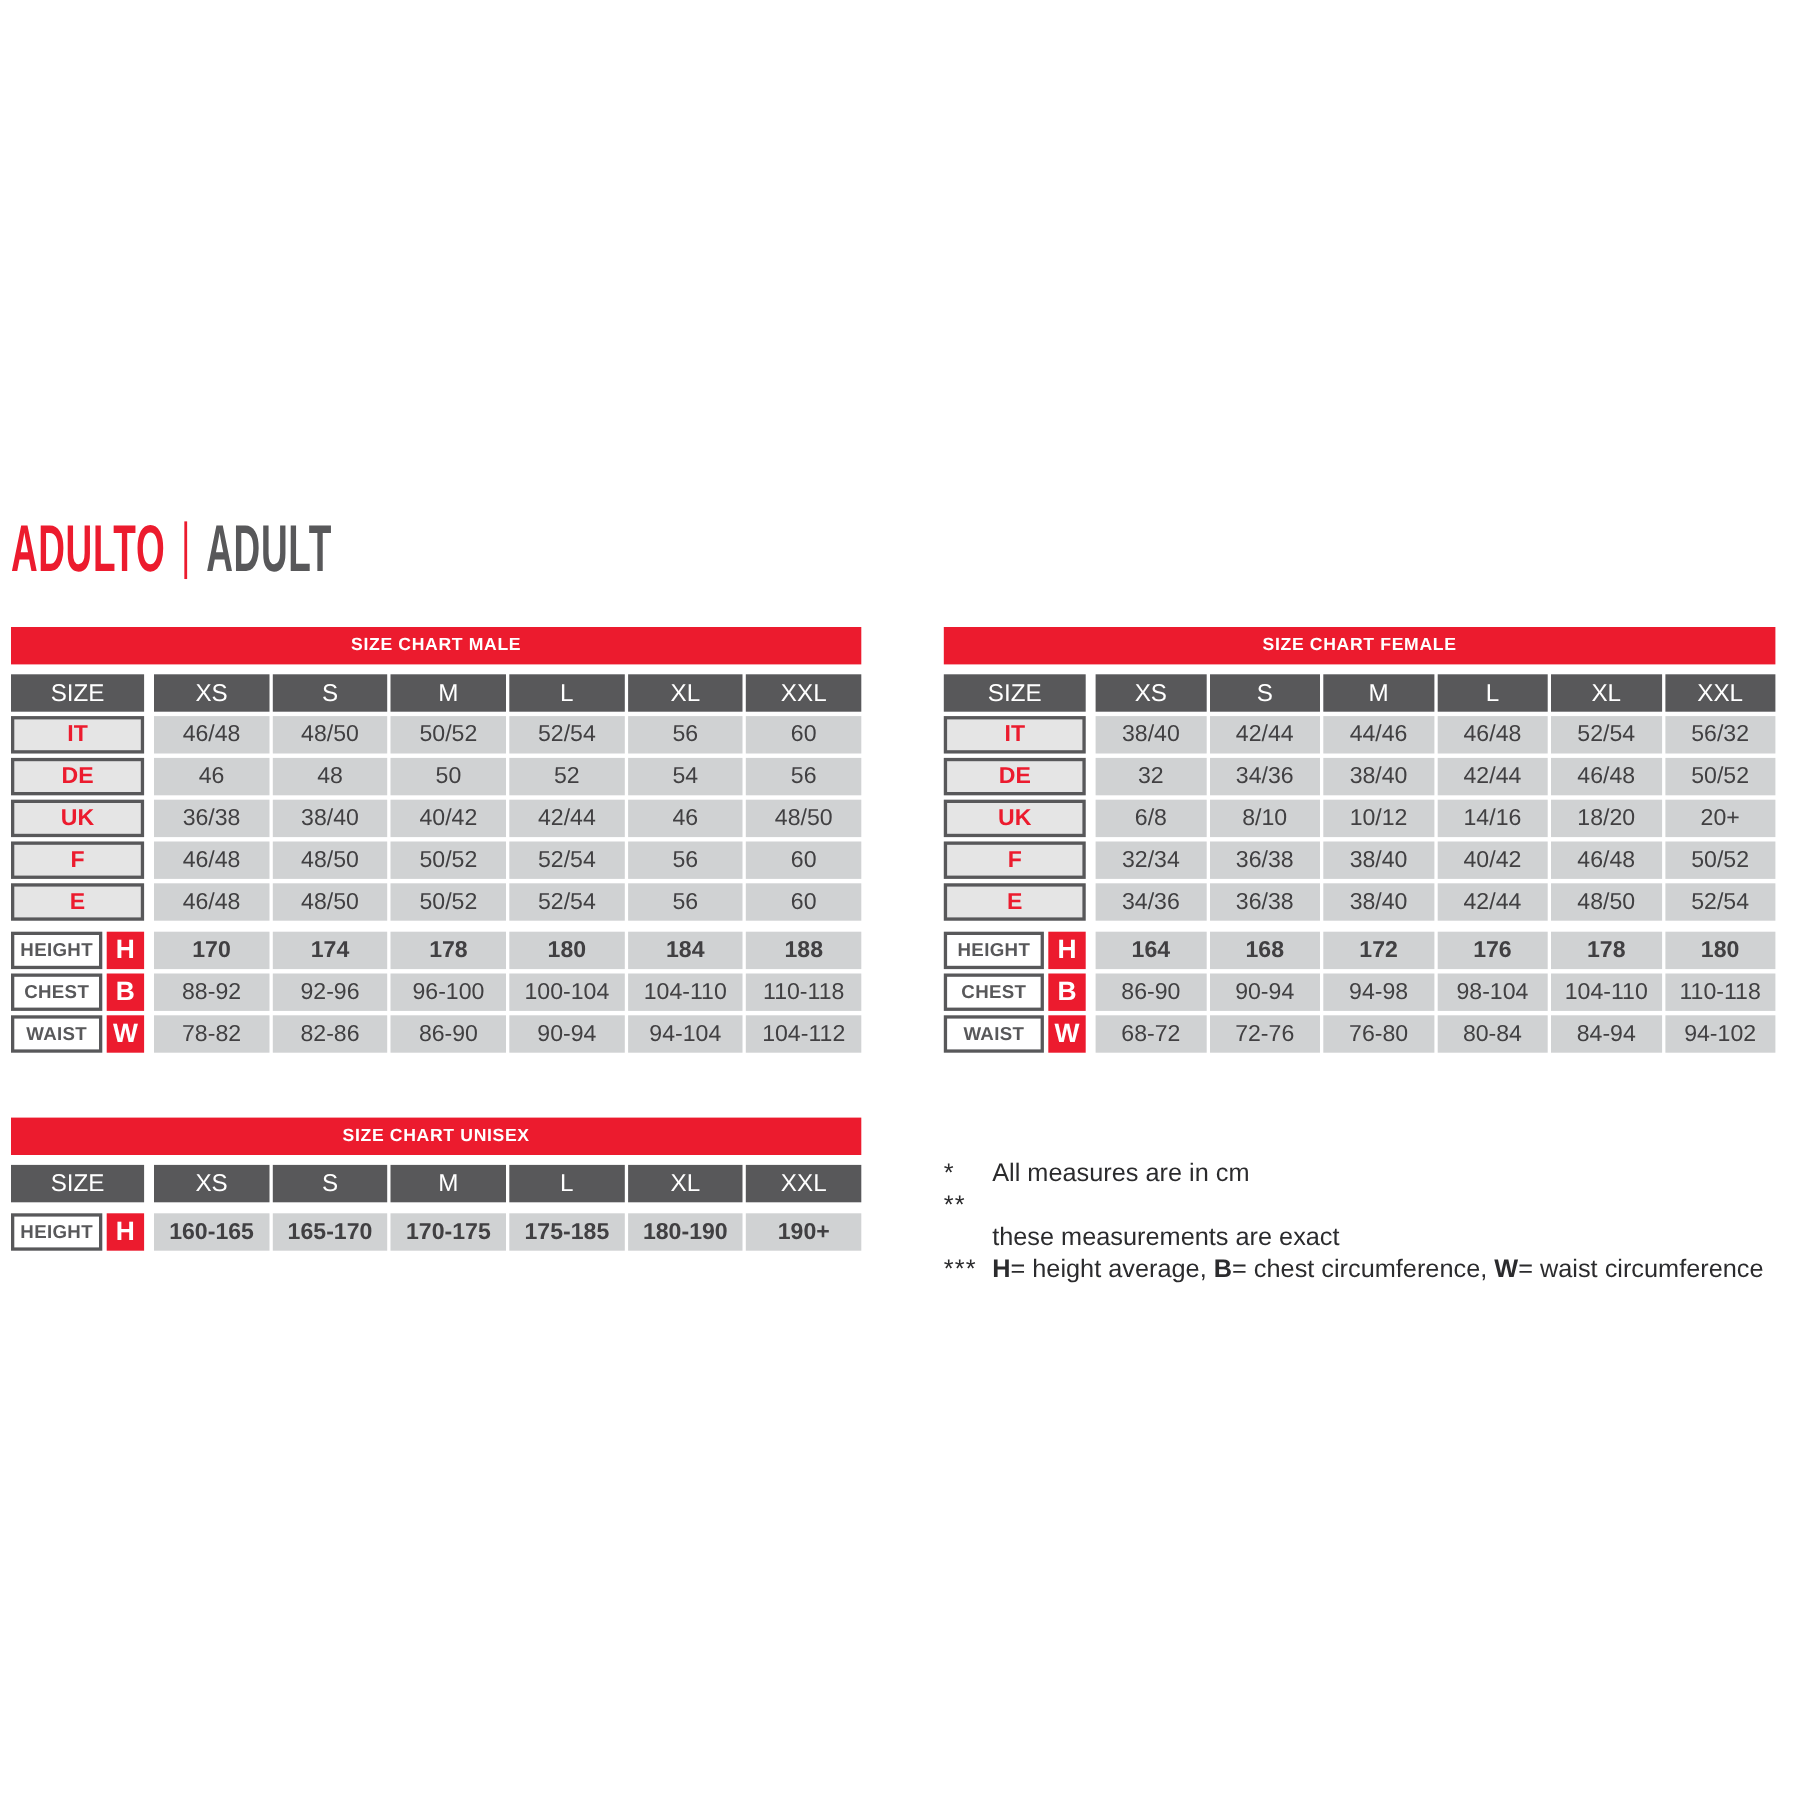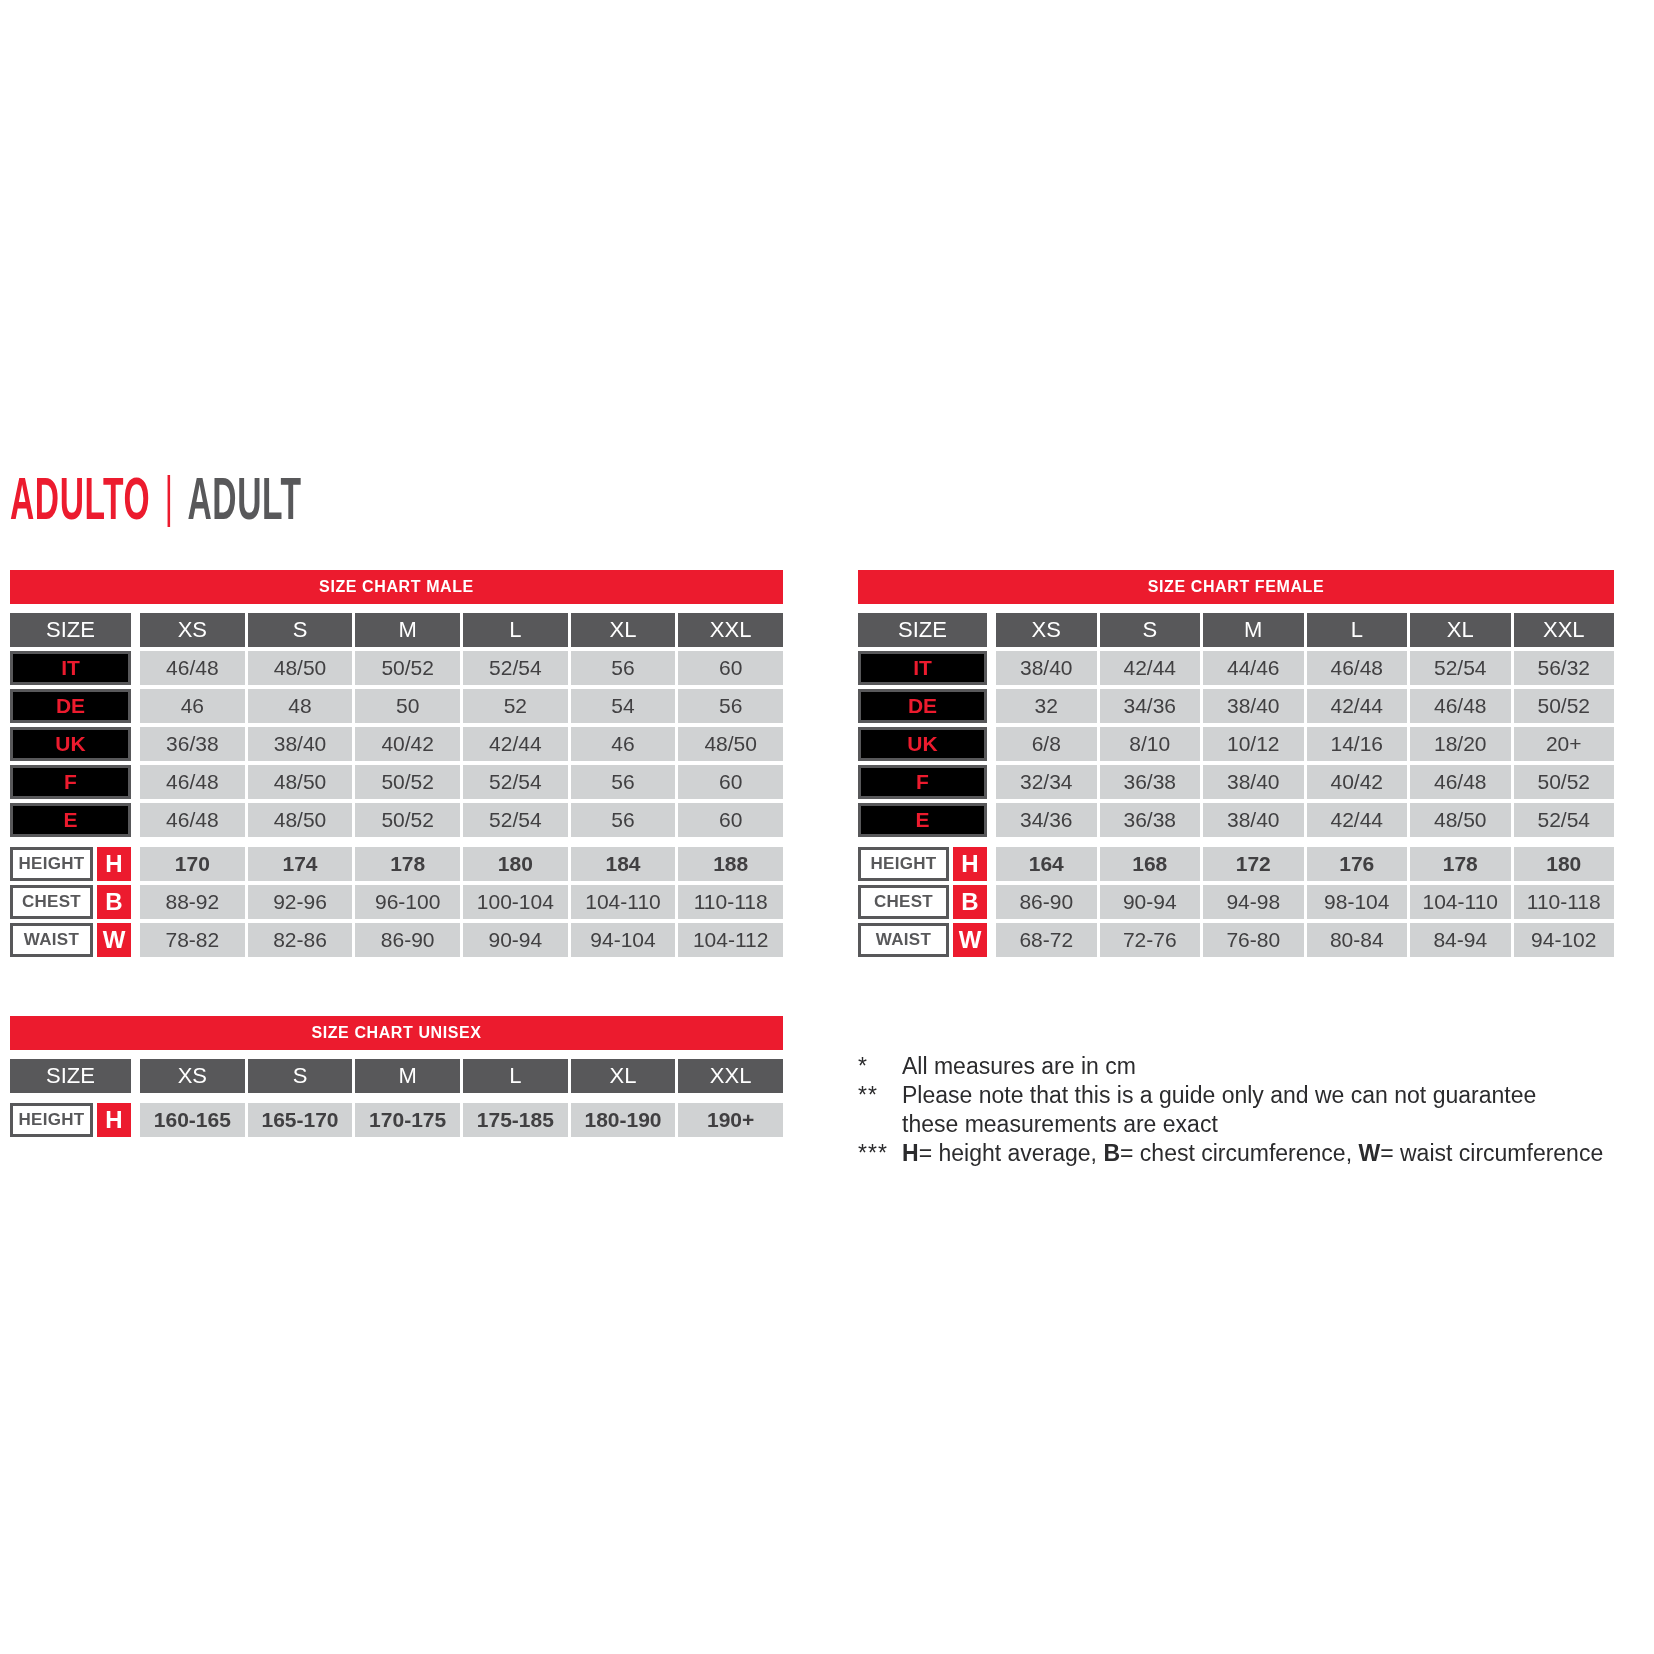--- a/index.html
+++ b/index.html
@@ -30,21 +30,21 @@
     margin-bottom:9px;
   }
   .t-row{display:grid;column-gap:3px;margin-bottom:4px;height:34px;}
   .lbl-track{padding-right:6px;display:flex;}
   .hdr-cell{
     background:var(--dark);color:#fff;font-size:22px;
     display:flex;align-items:center;justify-content:center;
   }
   .hdr-cell.lbl-inner{flex:1;}
   .sys-label{
-    flex:1;background:#000000;border:3px solid var(--dark);box-sizing:border-box;
+    flex:1;background:#e5e5e5;border:3px solid var(--dark);box-sizing:border-box;
     color:var(--red);font-weight:bold;font-size:21px;
     display:flex;align-items:center;justify-content:center;
   }
   .data-cell{
     background:var(--cell);color:var(--celltext);font-size:21px;
     display:flex;align-items:center;justify-content:center;
   }
   .data-cell.bold{font-weight:bold;}
   .measure-block{margin-top:10px;border-radius:28px;}
   .m-label{
@@ -321,21 +321,21 @@
       </div>
     </section>
 
   <aside id="footnotes" class="footnotes">
       <div class="fn-item">
         <div class="fn-marker">*</div>
         <div class="fn-text"><span>All measures are in cm</span></div>
       </div>
       <div class="fn-item">
         <div class="fn-marker">**</div>
-        <div class="fn-text"><span>Please note that this is a guide only and we can not guarantee</span><br><span>these measurements are exact</span></div>
+        <div class="fn-text"><br><span>these measurements are exact</span></div>
       </div>
       <div class="fn-item">
         <div class="fn-marker">***</div>
         <div class="fn-text"><b>H</b><span>= height average, </span><b>B</b><span>= chest circumference, </span><b>W</b><span>= waist circumference</span></div>
       </div>
     </aside>
 
 </div>
 
 </body></html>

